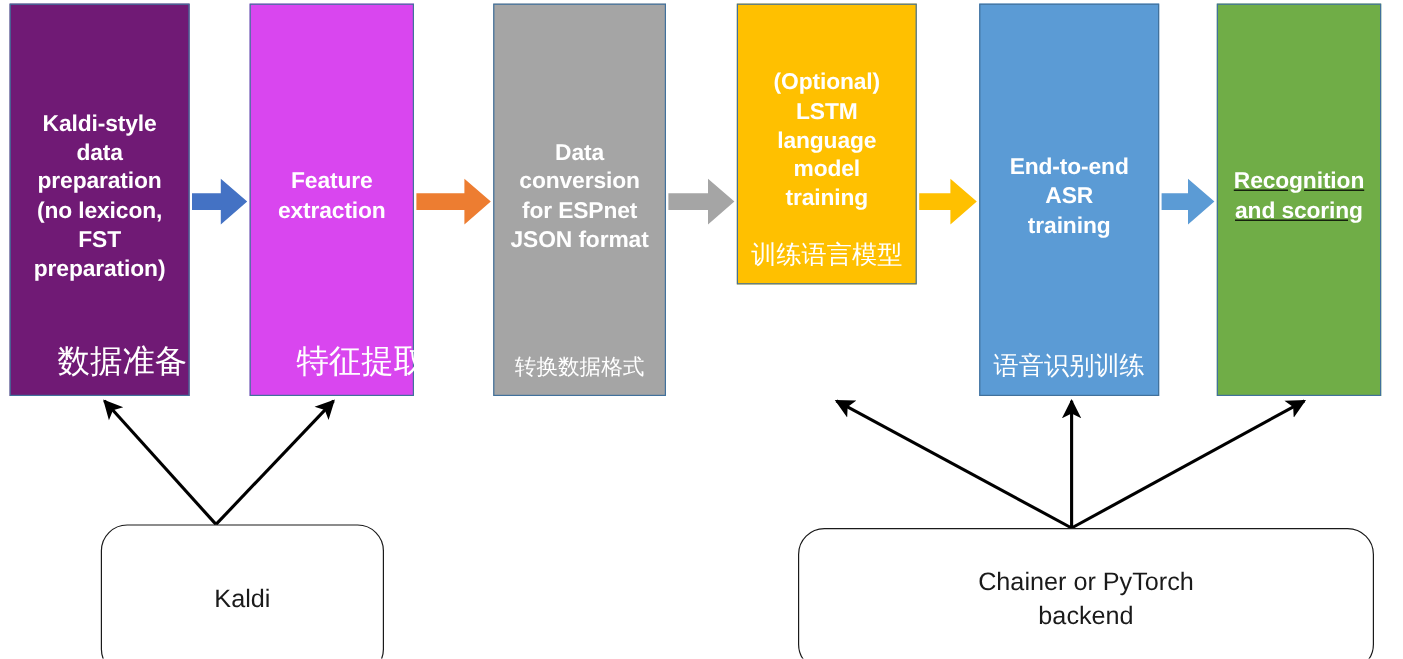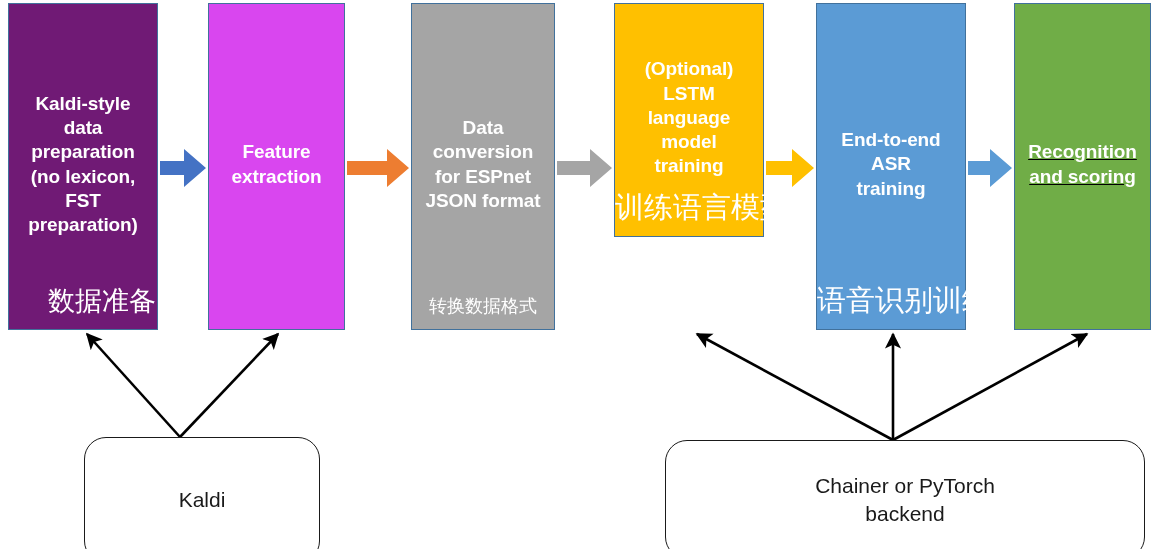--- a/index.html
+++ b/index.html
@@ -40,21 +40,21 @@
     left: 0;
     right: 0;
     bottom: 12px;
     color: #FFFFFF;
     font-weight: normal;
     text-align: center;
     line-height: 1.1;
     white-space: nowrap;
   }
   .zh-lg { font-size: 27px; padding-left: 38px; }
-  .zh-md { font-size: 29px; }
+  .zh-md { font-size: 21px; }
   .zh-sm { font-size: 18px; }
   .backend-box {
     position: absolute;
     box-sizing: border-box;
     background: #FFFFFF;
     border: 1.3px solid #1a1a1a;
     border-radius: 22px;
     display: flex;
     align-items: center;
     justify-content: center;
@@ -106,20 +106,21 @@
 data
 preparation
 (no lexicon,
 FST
 preparation)</div>
         <div class="stage-zh zh-lg">数据准备</div>
       </div>
       <div class="stage-box" style="left: 208px; top: 3px; width: 137px; height: 327px; background: #d946ef;">
         <div class="stage-en">Feature
 extraction</div>
+        <div class="stage-zh zh-lg">特征提取</div>
       </div>
       <div class="stage-box" style="left: 411px; top: 3px; width: 144px; height: 327px; background: rgb(165, 165, 165);">
         <div class="stage-en">Data
 conversion
 for ESPnet
 JSON format</div>
         <div class="stage-zh zh-sm">转换数据格式</div>
       </div>
       <div class="stage-box" style="left: 614px; top: 3px; width: 150px; height: 234px; background: rgb(255, 192, 0);">
         <div class="stage-en">(Optional)

